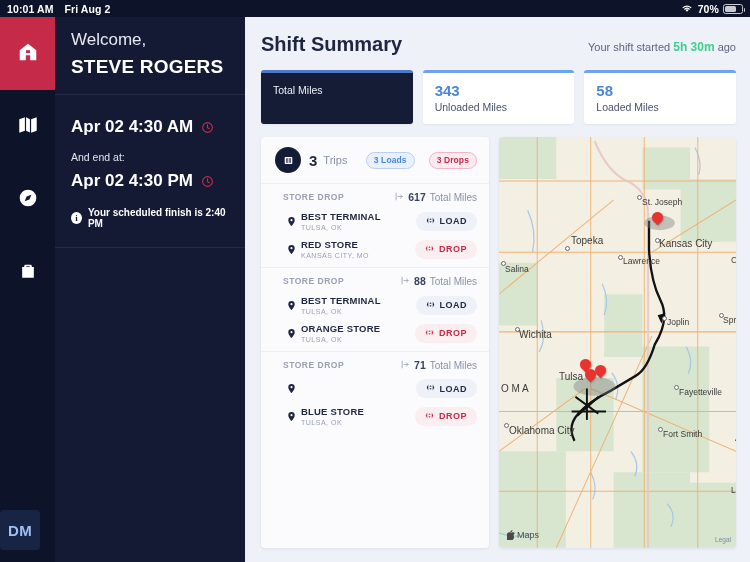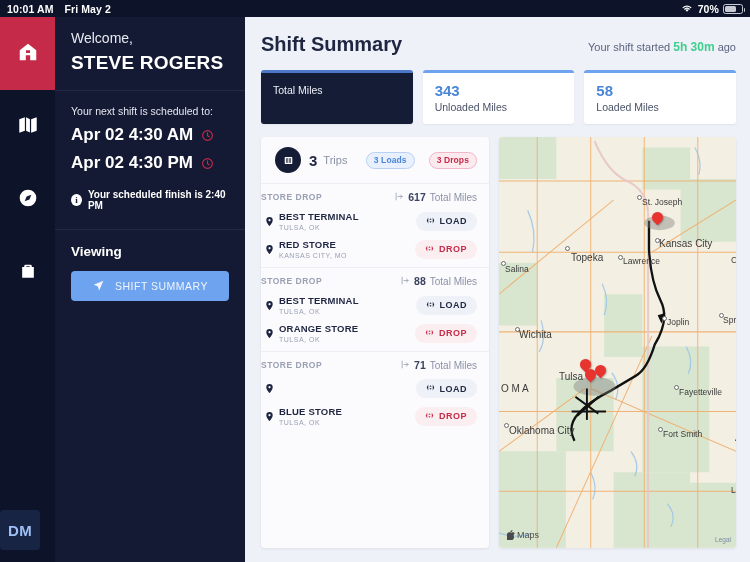--- a/index.html
+++ b/index.html
@@ -45,21 +45,21 @@
     color:#9ec0f5; font-weight:700; font-size:15px; letter-spacing:.4px;
   }
 
   
   .leftpanel {
     width: 190px; flex: 0 0 190px; background:#141a33;
     display:flex; flex-direction:column; color:#fff;
   }
   .lp-sec { padding: 14px 16px; }
   .lp-div { height:1px; background:#232a45; margin:0; }
-  .welcome { font-size: 14px; color:#e7e9f1; margin-bottom:6px; }
+  .welcome { font-size: 17px; color:#e7e9f1; margin-bottom:6px; }
   .username { font-size: 19px; font-weight: 700; letter-spacing:.2px; }
   .lp-note { font-size: 10.5px; color:#e3e6ef; }
   .lp-label { font-size: 10.5px; color:#e3e6ef; margin-top:14px; }
   .lp-time { font-size: 17px; font-weight: 700; display:flex; align-items:center; gap:8px; margin-top:8px;}
   .clock-ic { color:#c62a49; display:inline-flex; }
   .finish { display:flex; align-items:center; gap:6px; font-size:10px; font-weight:700; color:#fff; margin-top:16px;}
   .info-dot { width:12px;height:12px;border-radius:50%;background:#fff;color:#141a33;font-size:9px;
               display:flex;align-items:center;justify-content:center;font-weight:700; font-family:"Liberation Serif",serif;}
   .viewing-title { font-size:13.5px; font-weight:700; }
   .shift-btn {
@@ -89,21 +89,21 @@
   .trips-card { width:228px; flex:0 0 228px; background:#fbfbfd; border-radius:4px;
                 box-shadow:0 1px 3px rgba(20,30,70,.08); display:flex; flex-direction:column; overflow:hidden;}
   .trips-head { display:flex; align-items:center; padding:10px 12px 10px 14px; gap:8px;}
   .trip-ic { width:26px;height:26px;border-radius:50%;background:#151c35;display:flex;align-items:center;justify-content:center;}
   .trips-count { font-size:15px; font-weight:700; color:#1f2642; }
   .trips-word { font-size:11px; color:#8b91a6; margin-left:-2px;}
   .pill { border-radius:9px; font-size:8.5px; padding:2.5px 7px; font-weight:700; letter-spacing:.1px;}
   .pill.loads { background:#e8f0fd; border:1px solid #b9d0f4; color:#4a86d8; margin-left:auto;}
   .pill.drops { background:#fdeaef; border:1px solid #f0b6c6; color:#c62a49; margin-left:6px;}
 
-  .trip { border-top:1px solid #eceef4; padding:7px 12px 8px 0;}
+  .trip { border-top:1px solid #eceef4; padding:7px 12px 8px 22px;}
   .trip-top { display:flex; align-items:center; }
   .trip-type { font-size:8.5px; color:#9aa0b4; letter-spacing:.5px; font-weight:700;}
   .trip-miles { margin-left:auto; font-size:10px; color:#8b91a6; display:flex; align-items:center; gap:4px;}
   .trip-miles b { color:#3c4360; font-weight:700; font-size:10.5px;}
   .stop { display:flex; align-items:center; margin-top:8px; }
   .pin { flex:0 0 16px; display:flex; align-items:center; justify-content:center; color:#1f2642;}
   .stop-txt { margin-left:2px; }
   .stop-name { font-size:9.5px; font-weight:700; color:#1f2642; letter-spacing:.2px;}
   .stop-city { font-size:7px; color:#9aa0b4; letter-spacing:.5px; margin-top:2px;}
   .act { margin-left:auto; display:flex; align-items:center; gap:5px; border-radius:10px; padding:4px 10px;
@@ -123,21 +123,21 @@
   .maps-logo { position:absolute; left:8px; bottom:8px; font-size:9px; color:#4a4a4a; display:flex; align-items:center; gap:2px;}
   .legal { position:absolute; right:5px; bottom:5px; font-size:6.5px; color:#7a8aa0;}
 </style>
 </head>
 <body>
 
 <div id="app">
 
   <div class="statusbar">
     <span class="time">10:01 AM</span>
-    <span class="date">Fri May 2</span>
+    <span class="date">Fri Aug 2</span>
     <span class="right">
       <span>
         <svg width="14" height="10" viewBox="0 0 16 12">
             <path d="M8 10.4 6.1 8.3a2.7 2.7 0 0 1 3.8 0L8 10.4z" fill="#fff"></path>
             <path d="M3.4 5.6a6.6 6.6 0 0 1 9.2 0" stroke="#fff" stroke-width="1.5" fill="none" stroke-linecap="round"></path>
             <path d="M5.3 7.4a4 4 0 0 1 5.4 0" stroke="#fff" stroke-width="1.5" fill="none" stroke-linecap="round"></path>
           </svg>
       </span>
       <span class="pct">70%</span>
       <span class="batt">
@@ -183,57 +183,46 @@
     </div>
 
     <div class="leftpanel">
       <div class="lp-sec" style="padding-top:13px;padding-bottom:16px;">
         <div class="welcome">Welcome,</div>
         <div class="username">STEVE ROGERS</div>
       </div>
       <div class="lp-div"></div>
 
       <div class="lp-sec" style="padding-top:14px;padding-bottom:18px;">
-        <div class="lp-note">Your next shift is scheduled to:</div>
         <div class="lp-time">
           <span>Apr 02 4:30 AM</span>
           <span class="clock-ic">
             <svg width="13" height="13" viewBox="0 0 24 24" fill="none" stroke="#c62a49" stroke-width="2">
                 <circle cx="12" cy="12" r="9"></circle>
                 <path d="M12 7v5.4l3.2 2" stroke-linecap="round"></path>
               </svg>
           </span>
         </div>
+        <div class="lp-label">And end at:</div>
         <div class="lp-time">
           <span>Apr 02 4:30 PM</span>
           <span class="clock-ic">
             <svg width="13" height="13" viewBox="0 0 24 24" fill="none" stroke="#c62a49" stroke-width="2">
                 <circle cx="12" cy="12" r="9"></circle>
                 <path d="M12 7v5.4l3.2 2" stroke-linecap="round"></path>
               </svg>
           </span>
         </div>
         <div class="finish">
           <span class="info-dot">i</span>
           <span>Your scheduled finish is 2:40 PM</span>
         </div>
       </div>
       <div class="lp-div"></div>
 
-      <div class="lp-sec" style="padding-top:14px;">
-        <div class="viewing-title">Viewing</div>
-        <button class="shift-btn">
-          <span>
-            <svg width="13" height="13" viewBox="0 0 24 24" fill="#f0f4fc">
-                <path d="M21 3 3 10.6l7.4 2.9L13.3 21 21 3z"></path>
-              </svg>
-          </span>
-          <span>SHIFT SUMMARY</span>
-        </button>
-      </div>
     </div>
 
     <div class="main">
       <div class="main-head">
         <div class="page-title">Shift Summary</div>
         <div class="shift-started">
           <span>Your shift started </span><b>5h 30m</b><span> ago</span>
         </div>
       </div>
 
@@ -503,21 +492,21 @@
           <div class="city-dot" style="left:16px;top:190px"></div>
           <div class="city-dot" style="left:163px;top:179px"></div>
           <div class="city-dot" style="left:220px;top:176px"></div>
           <div class="city-dot" style="left:175px;top:248px"></div>
           <div class="city-dot" style="left:5px;top:286px"></div>
           <div class="city-dot" style="left:159px;top:290px"></div>
 
           <div id="map-labels">
               <div class="map-label" style="left: 143px; top: 60px;">St. Joseph</div>
               <div class="map-label big" style="left: 160px; top: 101px; text-align: right;">Kansas City</div>
-              <div class="map-label big" style="left: 72px; top: 115px;">Topeka</div>
+              <div class="map-label big" style="left: 72px; top: 98px;">Topeka</div>
               <div class="map-label" style="left: 124px; top: 119px;">Lawrence</div>
               <div class="map-label" style="left: 6px; top: 127px;">Salina</div>
               <div class="map-label" style="left: 232px; top: 118px;">Col</div>
               <div class="map-label big" style="left: 20px; top: 192px;">Wichita</div>
               <div class="map-label" style="left: 168px; top: 180px;">Joplin</div>
               <div class="map-label" style="left: 224px; top: 178px;">Sprin</div>
               <div class="map-label big" style="left: 60px; top: 234px;">Tulsa</div>
               <div class="map-label big" style="left: 2px; top: 246px;">O M A</div>
               <div class="map-label" style="left: 180px; top: 250px;">Fayetteville</div>
               <div class="map-label big" style="left: 10px; top: 288px;">Oklahoma City</div>

